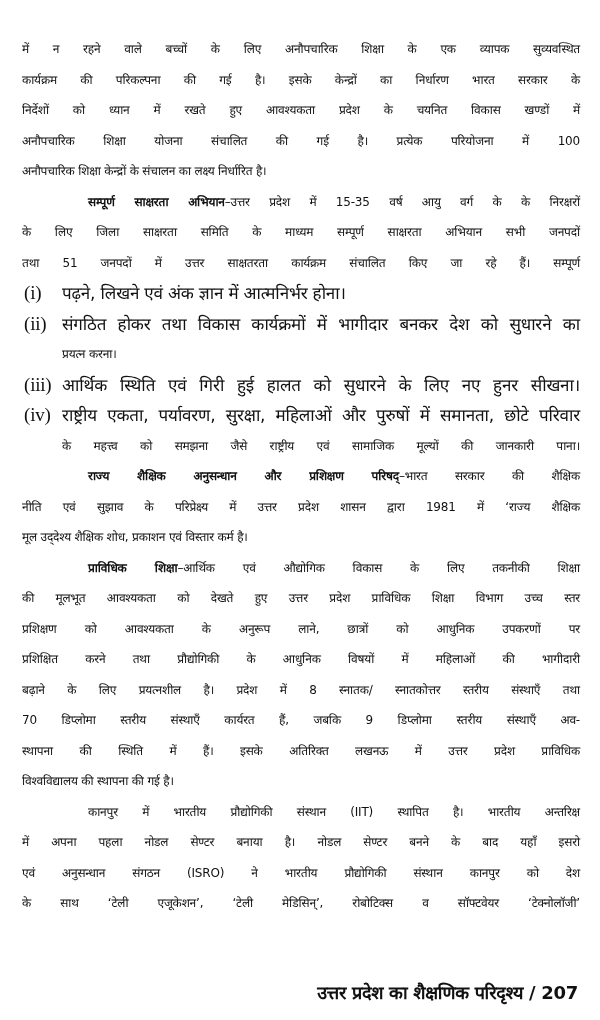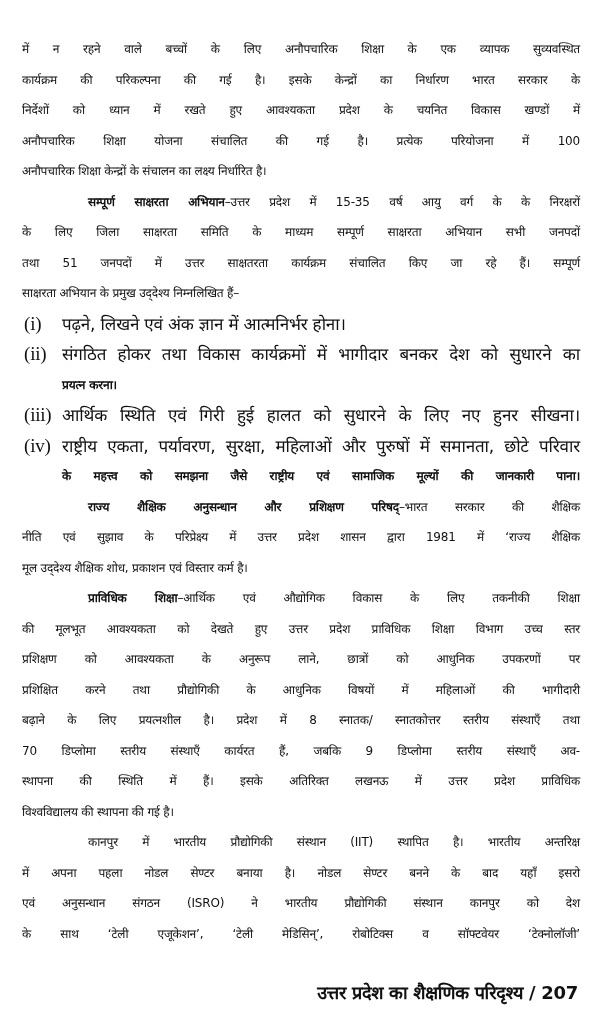--- a/index.html
+++ b/index.html
@@ -54,21 +54,20 @@
     .list-text {
       flex: 1;
       text-align: justify;
       text-align-last: justify;
     }
     .list-text.last {
       text-align-last: left;
     }
     .list-cont {
       padding-left: 40px;
-      font-weight: bold;
     }
     .bold {
       font-weight: bold;
     }
     .footer {
       position: absolute;
       right: 22px;
       top: 980px;
       font-size: 18px;
       font-weight: bold;
@@ -86,21 +85,20 @@
     <div class="line">कार्यक्रम की परिकल्पना की गई है। इसके केन्द्रों का निर्धारण भारत सरकार के</div>
     <div class="line">निर्देशों को ध्यान में रखते हुए आवश्यकता प्रदेश के चयनित विकास खण्डों में</div>
     <div class="line">अनौपचारिक शिक्षा योजना संचालित की गई है। प्रत्येक परियोजना में 100</div>
     <div class="line last">अनौपचारिक शिक्षा केन्द्रों के संचालन का लक्ष्य निर्धारित है।</div>
   </div>
 
   <div>
     <div class="line indent"><span class="bold">सम्पूर्ण साक्षरता अभियान</span><span>–उत्तर प्रदेश में 15-35 वर्ष आयु वर्ग के के निरक्षरों</span></div>
     <div class="line">के लिए जिला साक्षरता समिति के माध्यम सम्पूर्ण साक्षरता अभियान सभी जनपदों</div>
     <div class="line">तथा 51 जनपदों में उत्तर साक्षतरता कार्यक्रम संचालित किए जा रहे हैं। सम्पूर्ण</div>
-    <div class="line last">साक्षरता अभियान के प्रमुख उद्‌देश्य निम्नलिखित हैं–</div>
   </div>
 
   <div>
     <div class="list-line">
       <span class="list-marker">(i)</span>
       <span class="list-text last">पढ़ने, लिखने एवं अंक ज्ञान में आत्मनिर्भर होना।</span>
     </div>
     <div class="list-line">
       <span class="list-marker">(ii)</span>
       <span class="list-text">संगठित होकर तथा विकास कार्यक्रमों में भागीदार बनकर देश को सुधारने का</span>

